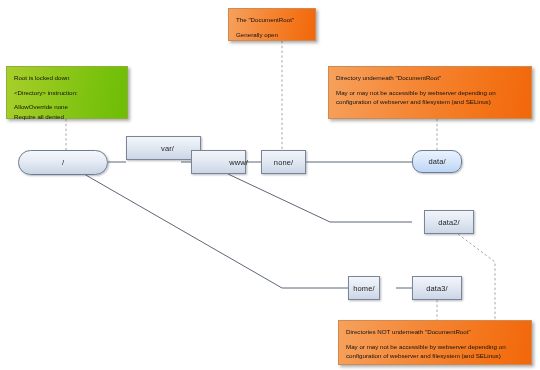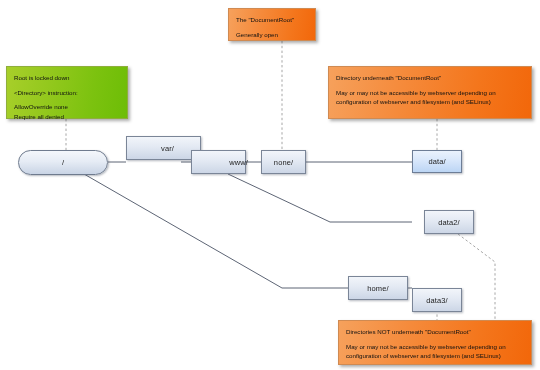--- a/index.html
+++ b/index.html
@@ -123,33 +123,33 @@
   </div>
 
   <div class="node" style="left:191px; top:150px; width:55px; height:24px;padding-left:40px;">
     <span>www/</span>
   </div>
 
   <div class="node" style="left:261px; top:150px; width:45px; height:24px;">
     <span>none/</span>
   </div>
 
-  <div class="node accent" style="left:412px; top:150px; width:50px; height:23px;">
+  <div class="node accent" style="left:412px; top:150px; width:50px; height:23px;border-radius:10px;">
     <span>data/</span>
   </div>
 
   <div class="node" style="left:412px; top:210px; width:50px; height:24px;margin-left:12px;">
     <span>data2/</span>
   </div>
 
-  <div class="node" style="left:348px; top:276px; width:60px; height:24px;">
+  <div class="node" style="left:348px; top:276px; width:32px; height:24px;">
     <span>home/</span>
   </div>
 
-  <div class="node" style="left:412px; top:288px; width:50px; height:24px;">
+  <div class="node" style="left:412px; top:276px; width:50px; height:24px;">
     <span>data3/</span>
   </div>
 
   <div class="callout green" style="left:6px; top:66px; width:122px; height:53px;">
     <span class="line">Root is locked down</span>
     <span class="gap"></span>
     <span class="line">&lt;Directory&gt; instruction:</span>
     <span class="gap"></span>
     <span class="line">AllowOverride none</span>
     <span class="line">Require all denied</span>

